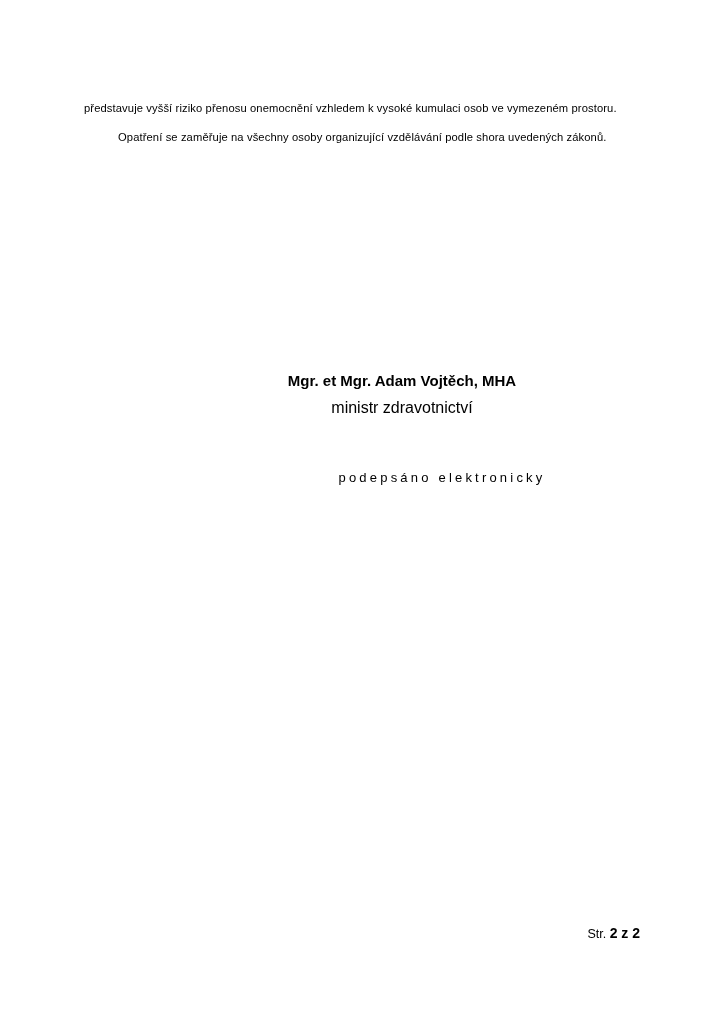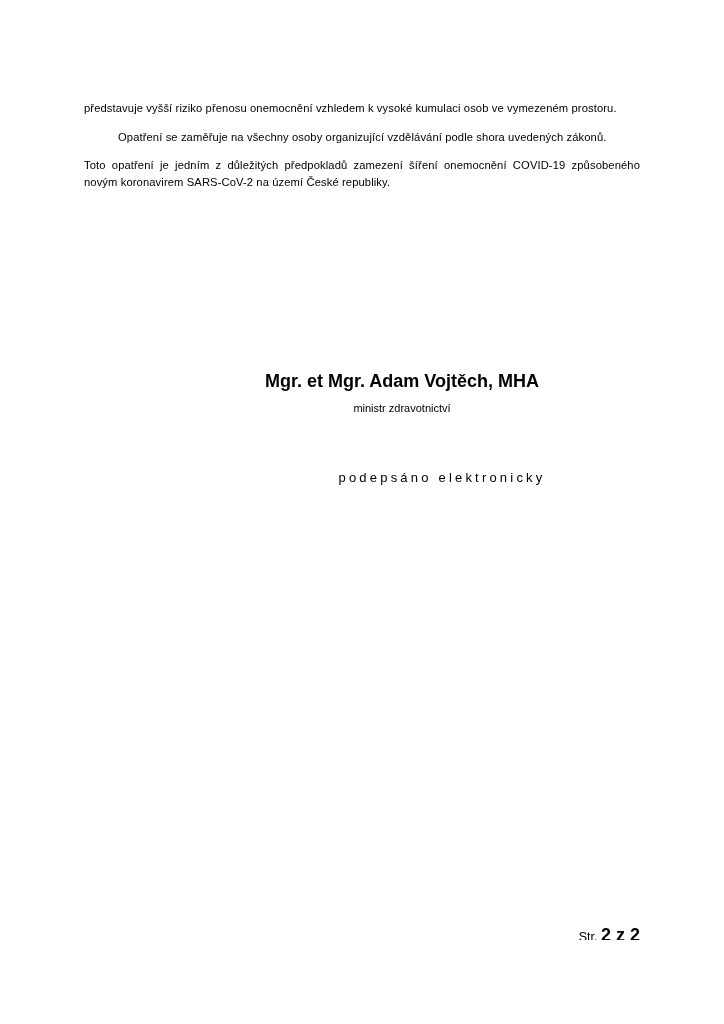--- a/index.html
+++ b/index.html
@@ -38,27 +38,27 @@
     margin-left: 34px;
   }
   .signature-block {
     position: absolute;
     left: 84px;
     top: 372px;
     width: 556px;
     text-align: center;
   }
   .sig-name {
-    font-size: 18px;
+    font-size: 15px;
     font-weight: bold;
     margin: 0 0 0 80px;
     line-height: 18px;
   }
   .sig-role {
-    font-size: 11px;
+    font-size: 16px;
     margin: 10px 0 8px 80px;
     line-height: 16px;
   }
   .esign-note {
     position: absolute;
     left: 84px;
     top: 470px;
     width: 556px;
     text-align: center;
     font-size: 13px;
@@ -71,21 +71,21 @@
     top: 925px;
     font-size: 12.5px;
     text-align: right;
   }
   .page-number .label {
     font-weight: normal;
     text-align: right;
   }
   .page-number .value {
     font-weight: bold;
-    font-size: 18px;
+    font-size: 14px;
   }
   .cert-box {
     position: absolute;
     left: 515px;
     top: 952px;
     width: 205px;
     font-size: 5.6px;
     line-height: 7.6px;
     font-family: "Liberation Serif", serif;
     color: #000000;
@@ -103,21 +103,20 @@
   }
 </style>
 </head>
 <body>
 
 <div class="page">
 
   <div class="content">
     <p class="para">představuje vyšší riziko přenosu onemocnění vzhledem k vysoké kumulaci osob ve vymezeném prostoru.</p>
     <p class="para last-line-spread">Opatření se zaměřuje na všechny osoby organizující vzdělávání podle shora uvedených zákonů.</p>
-    <p class="para">Toto opatření je jedním z důležitých předpokladů zamezení šíření onemocnění COVID-19 způsobeného novým koronavirem SARS-CoV-2 na území České republiky.</p>
   </div>
 
   <div class="signature-block">
     <div class="sig-name">Mgr. et Mgr. Adam Vojtěch, MHA</div>
     <div class="sig-role">ministr zdravotnictví</div>
   </div>
 
   <div class="esign-note">podepsáno elektronicky</div>
 
   <div class="page-number">

